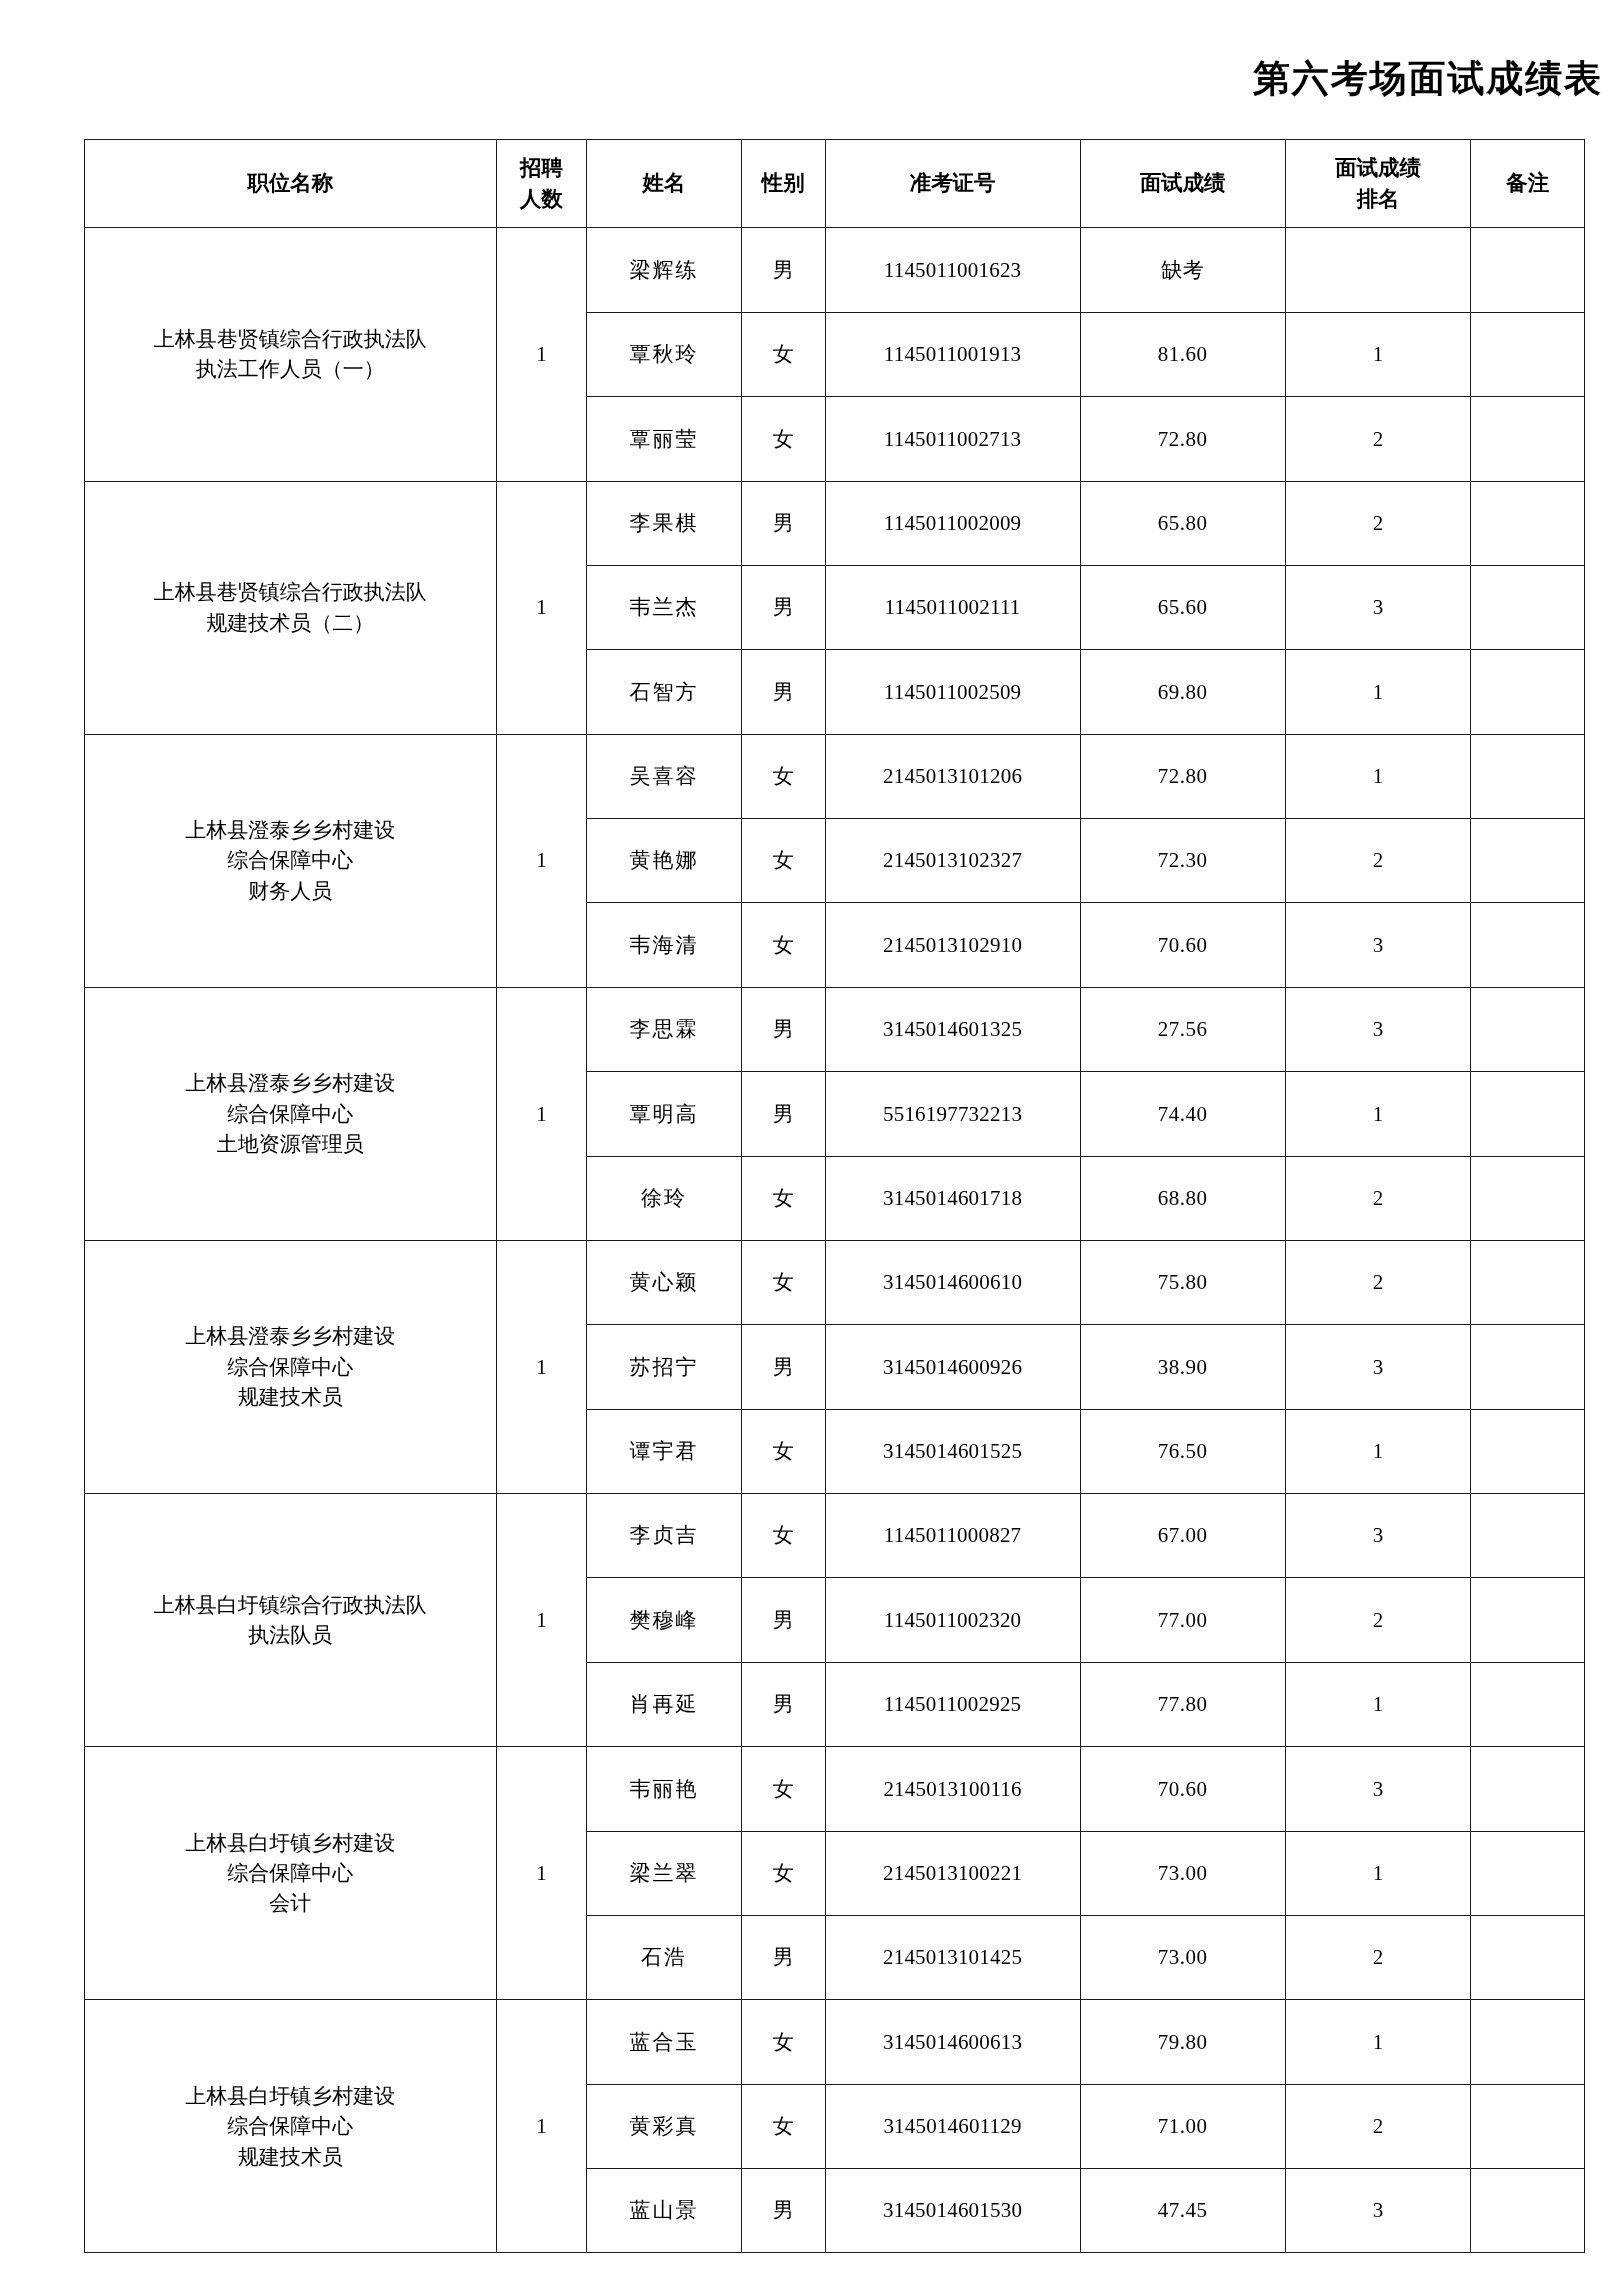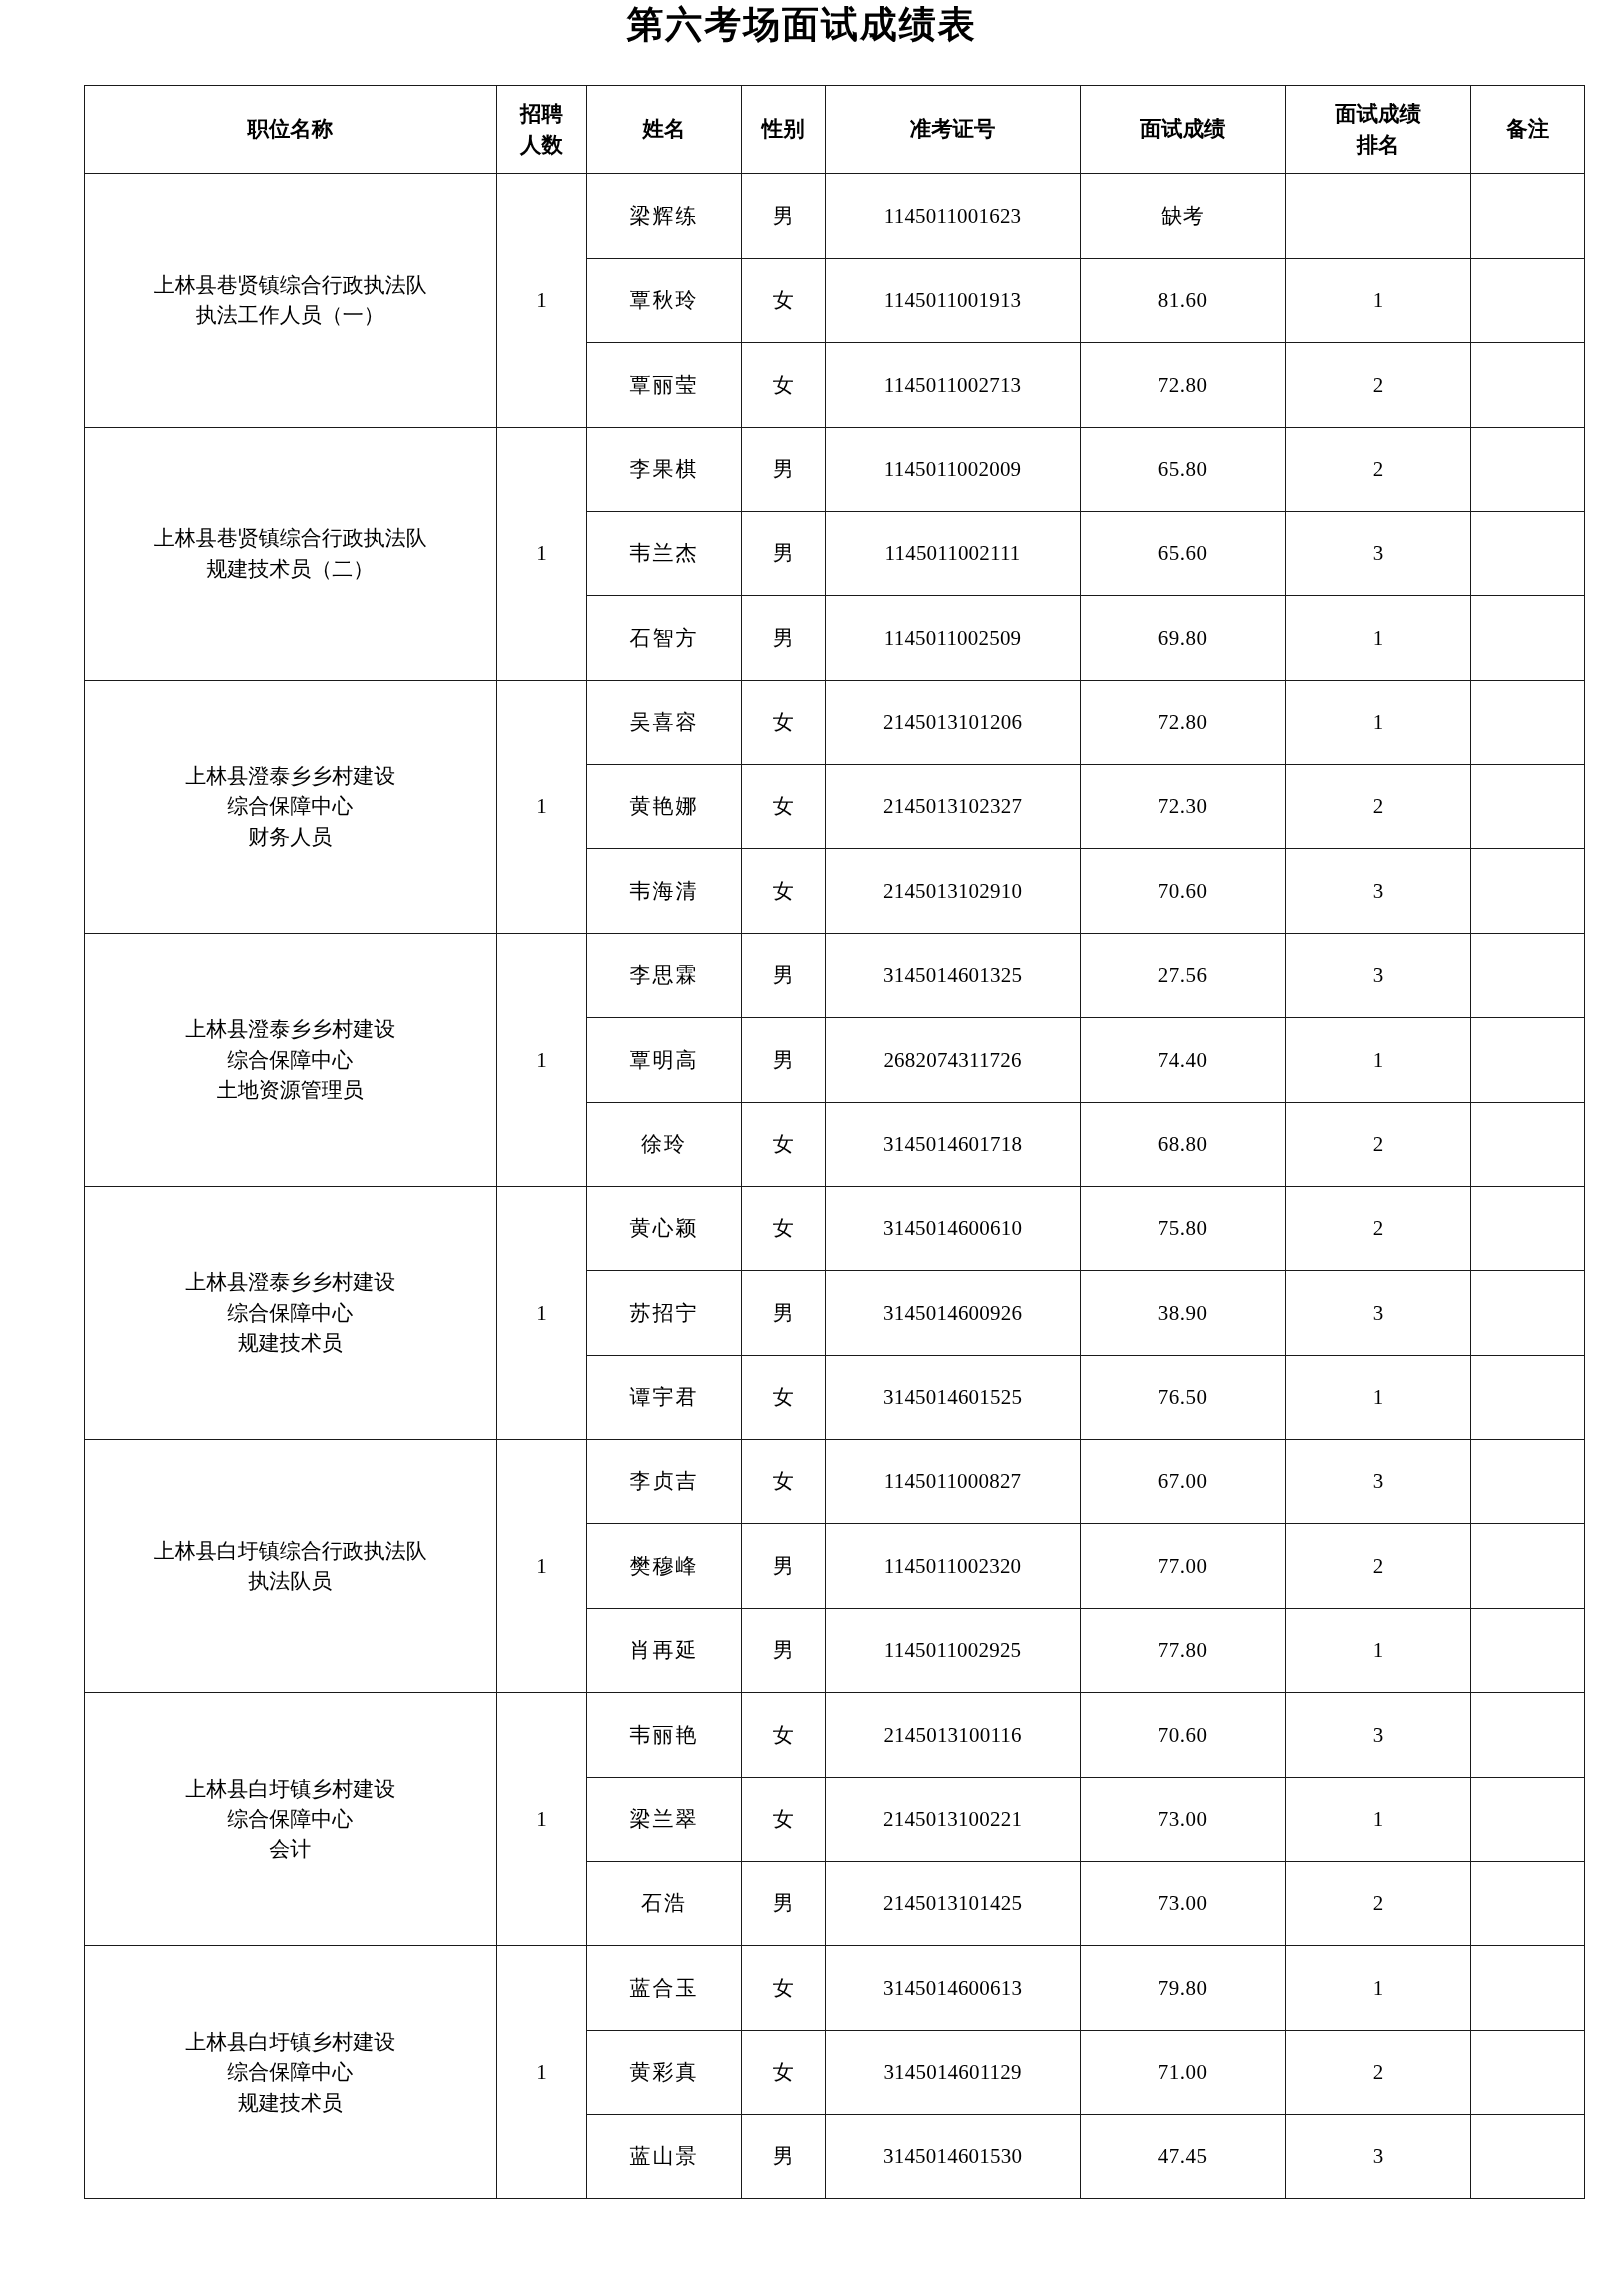--- a/index.html
+++ b/index.html
@@ -15,24 +15,25 @@
     position: relative;
   }
   .page {
     width: 1603px;
     height: 2290px;
     box-sizing: border-box;
     padding: 0;
     position: relative;
   }
   .doc-title {
-    text-align: center;
+    text-align: right;
     font-size: 37px;
     font-weight: bold;
     letter-spacing: 1.9px;
+    margin-top: 54px;
     margin-bottom: 35px;
     font-family: "Liberation Serif", "DejaVu Serif", serif;
   }
   .table-wrap {
     width: 1501px;
     margin: 0 auto;
   }
   table.grades {
     border-collapse: collapse;
     width: 1501px;
@@ -212,21 +213,21 @@
             <td class="body-row name-cell">李思霖</td>
             <td class="body-row ">男</td>
             <td class="body-row id-cell">3145014601325</td>
             <td class="body-row score-cell">27.56</td>
             <td class="body-row ">3</td>
             <td class="body-row "></td>
           </tr>
           <tr>
             <td class="body-row name-cell">覃明高</td>
             <td class="body-row ">男</td>
-            <td class="body-row id-cell">2682074311726</td>
+            <td class="body-row id-cell">5516197732213</td>
             <td class="body-row score-cell">74.40</td>
             <td class="body-row ">1</td>
             <td class="body-row "></td>
           </tr>
           <tr>
             <td class="body-row name-cell">徐玲</td>
             <td class="body-row ">女</td>
             <td class="body-row id-cell">3145014601718</td>
             <td class="body-row score-cell">68.80</td>
             <td class="body-row ">2</td>

